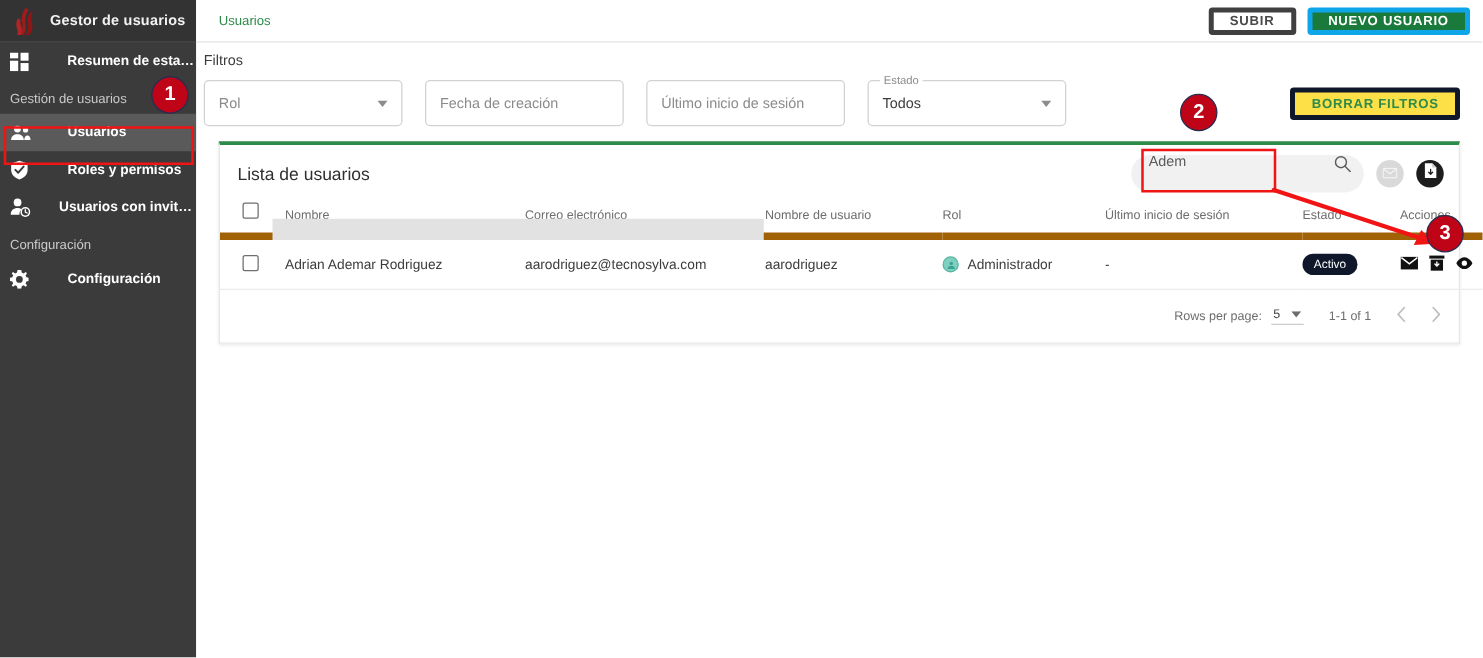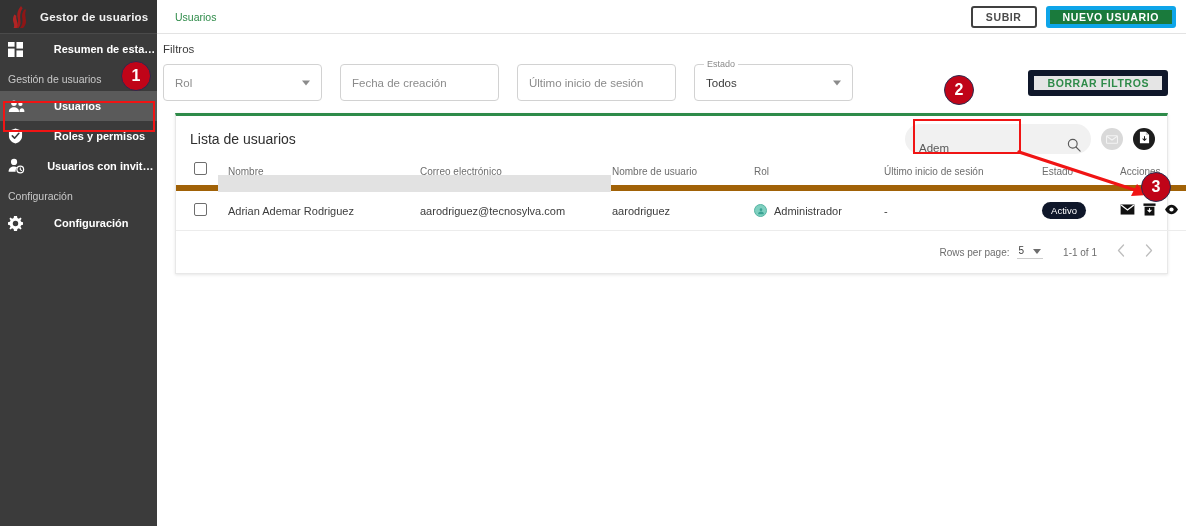--- a/index.html
+++ b/index.html
@@ -57,29 +57,29 @@
   }
   .breadcrumb { font-size: 10.5px; color: #2e8b49; }
   .topbar-spacer { flex: 1; }
   .btn {
     font-size: 10.5px; font-weight: bold; letter-spacing: .6px;
     border-radius: 3px; cursor: pointer; white-space: nowrap;
     display:inline-flex; align-items:center; justify-content:center;
   }
   .btn-outline-gray {
     height: 22px; padding: 0 13px;
-    border: 2px solid #404040; background:#fff; color:#4a4a4a;
+    border: 4px solid #404040; background:#fff; color:#4a4a4a;
   }
   .btn-green {
     height: 22px; padding: 0 13px; margin-left: 9px;
     border: 4px solid #0ea5e9; background:#1a7a3c; color:#ffffff;
   }
   .btn-outline-green {
     height: 26px; padding: 0 13px;
-    border: 6px solid #0f172a; background:#e5e5e5; color: #2e8b49;
+    border: 4px solid #0f172a; background:#fde047; color: #2e8b49;
   }
 
   .filters-area { padding: 9px 18px 0 6px; position: relative; }
   .filters-title { font-size: 11.5px; color:#3c3c3c; margin-bottom: 9px; }
   .filters-row { display:flex; align-items:center; gap: 18px; }
 
   .field {
     position: relative;
     height: 37px; border:1px solid #d2d2d2; border-radius:4px;
     background:#fff; display:flex; align-items:center;
@@ -109,21 +109,21 @@
     border:1px solid #e8e8e8;
     border-top: 3px solid #2e8b49;
     box-shadow: 0 1px 3px rgba(0,0,0,.10);
   }
   .card-head { position:relative; height: 46px; display:flex; align-items:center; padding: 0 12px 0 14px; }
   .card-title { font-size: 14px; color:#2f2f2f; font-weight: normal; }
   .card-head-right { margin-left:auto; display:flex; align-items:center; gap: 4px; }
 
   .searchbox {
     width: 186px; height: 30px; border-radius: 16px; background:#f1f1f1;
-    display:flex; align-items:flex-end; padding: 0 10px 0 14px;
+    display:flex; align-items:flex-start; padding: 0 10px 0 14px;
     font-size: 11.5px; color:#5a5a5a;
   }
   .searchbox .sv { flex:1; }
   .icon-btn-round {
     width: 22px; height:22px; border-radius:50%;
     display:flex;align-items:center;justify-content:center;
     margin-left: 6px;
   }
   .icon-btn-round.dim { background:#d9d9d9; }
   .icon-btn-round.dark { background:#1d1d1d; }

